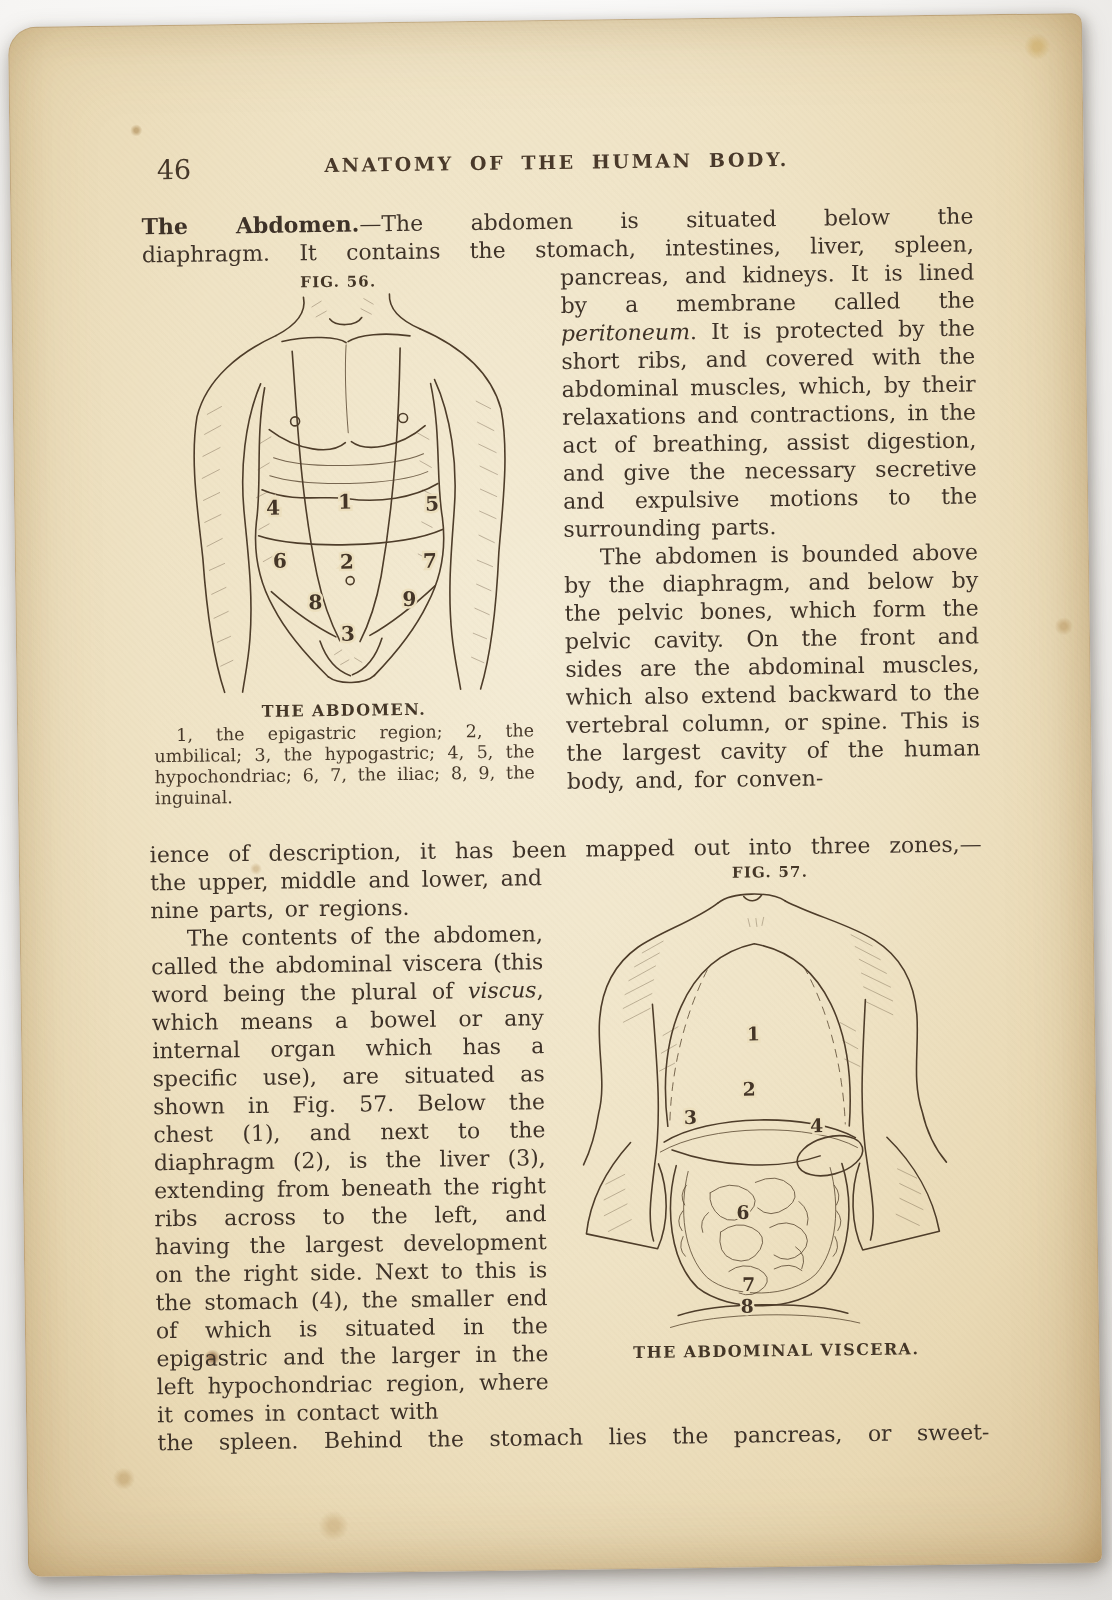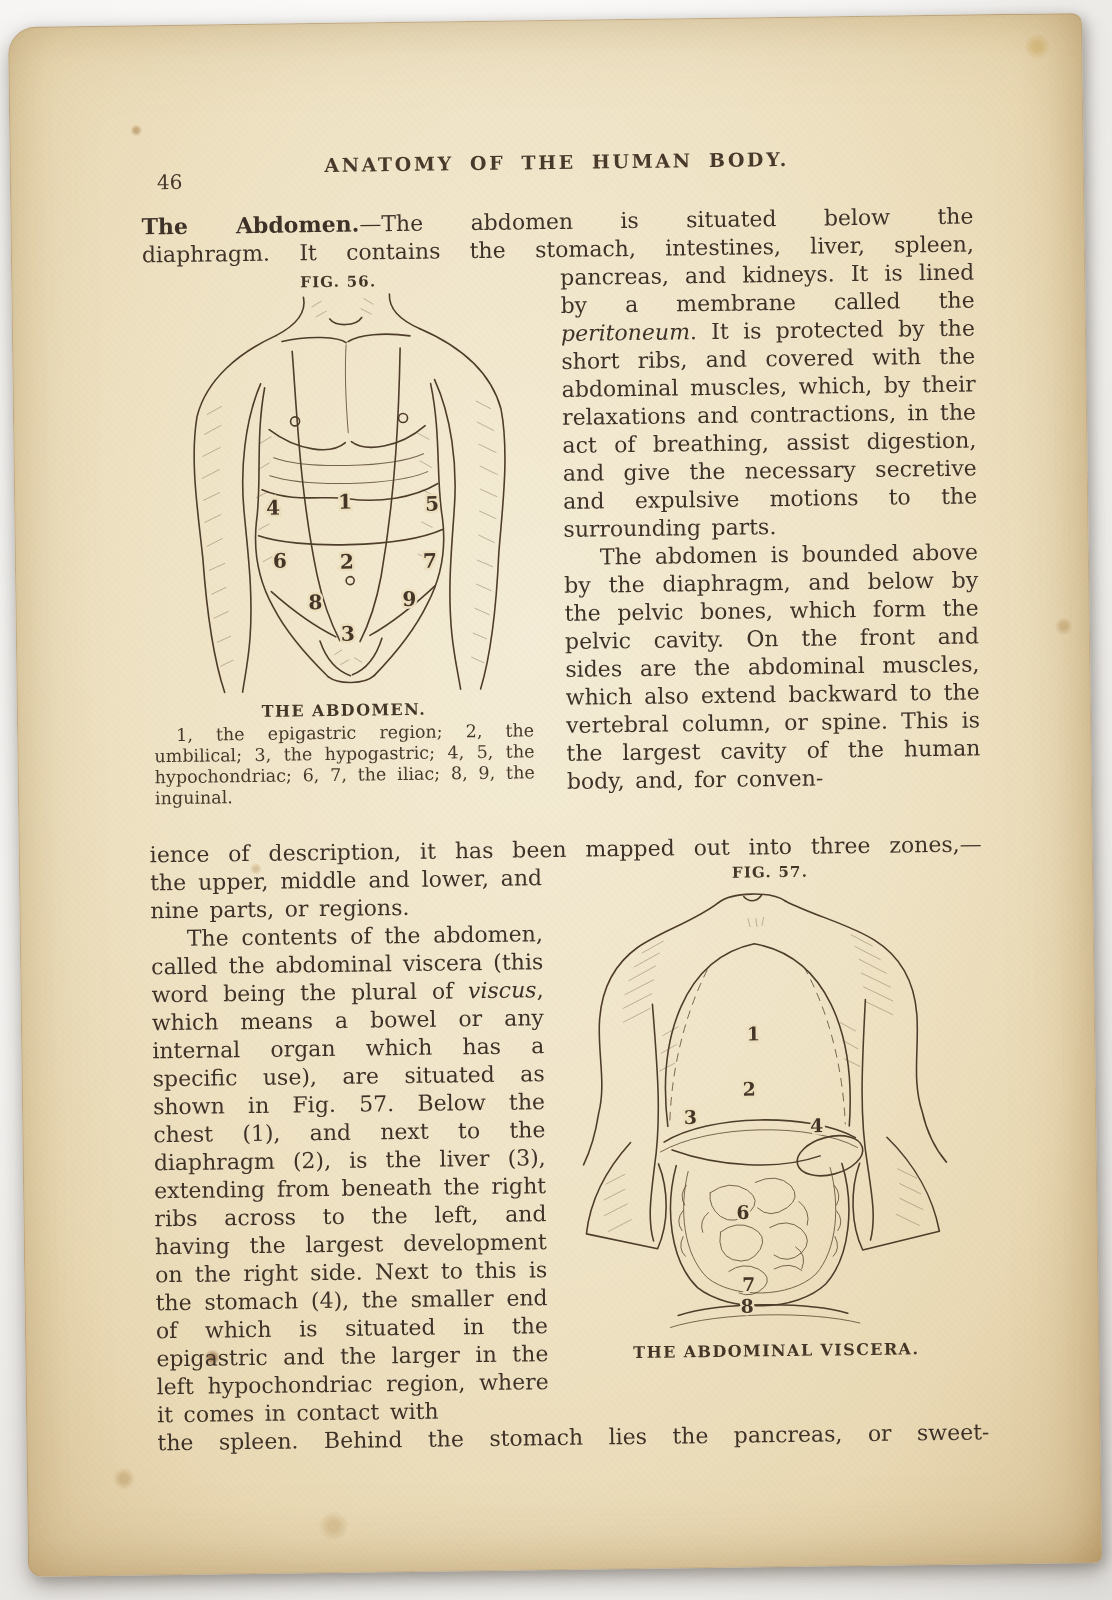--- a/index.html
+++ b/index.html
@@ -28,21 +28,21 @@
     radial-gradient(circle at 1028px 32px, rgba(196,155,70,.40) 0 4px, rgba(196,155,70,0) 13px),
     radial-gradient(circle at 126px 104px, rgba(150,108,48,.45) 0 2px, rgba(150,108,48,0) 6px),
     radial-gradient(circle at 186px 1332px, rgba(115,68,28,.55) 0 3px, rgba(115,68,28,0) 8px),
     radial-gradient(circle at 1047px 612px, rgba(165,122,60,.35) 0 3px, rgba(165,122,60,0) 9px),
     radial-gradient(circle at 96px 1452px, rgba(165,124,62,.33) 0 4px, rgba(165,124,62,0) 11px),
     radial-gradient(circle at 305px 1502px, rgba(172,132,70,.28) 0 5px, rgba(172,132,70,0) 15px),
     radial-gradient(circle at 236px 844px, rgba(160,118,56,.30) 0 2px, rgba(160,118,56,0) 6px);
   }
   .inner{position:absolute;inset:0;padding:126px 110px 0 130px;color:#3e3327;}
   .header-row{position:relative;height:34px;margin-bottom:26px;}
-  .page-num{position:absolute;left:16px;top:18px;font-size:20px;color:#453729;}
+  .page-num{position:absolute;left:16px;top:2px;font-size:27px;color:#453729;}
   .header-title{display:block;text-align:center;font-size:19px;font-weight:700;
     letter-spacing:2.6px;word-spacing:7px;color:#49392a;padding-top:4px;}
   p.body{font-size:22px;line-height:28px;text-align:justify;word-spacing:.16em;margin:0;color:#3e3228;}
   .indent{text-indent:36px;}
   .force-just{text-align-last:justify;}
   .line{display:block;text-align:justify;text-align-last:justify;}
   .bold{font-weight:700;}
   .clear-l{clear:left;}
   .clear-b{clear:both;}
   .fig{text-align:center;}

